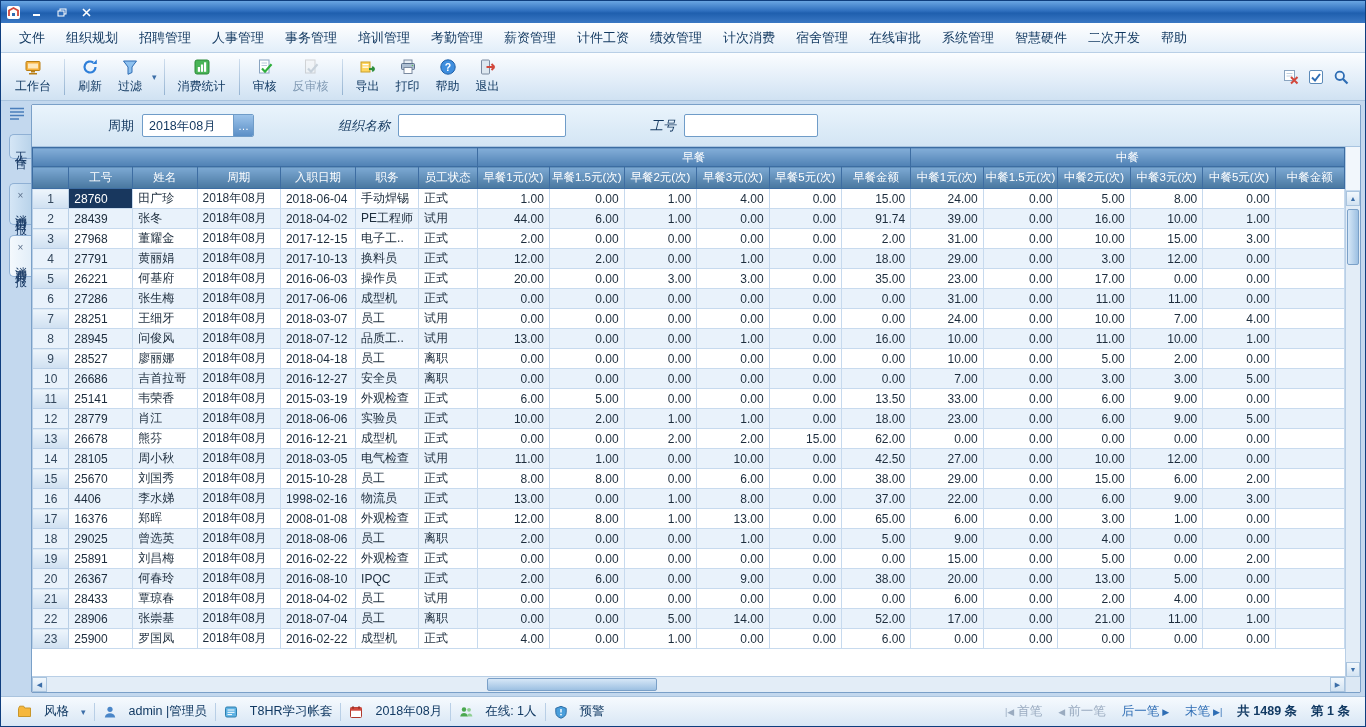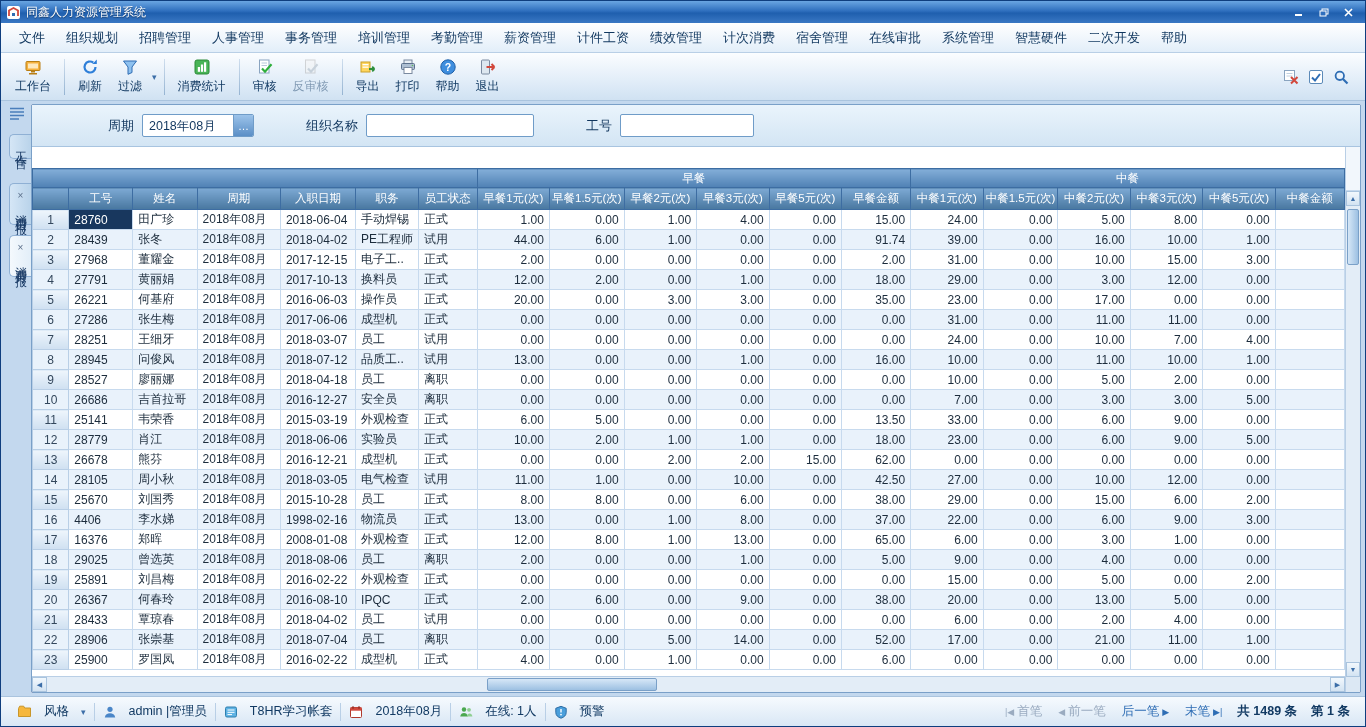--- a/index.html
+++ b/index.html
@@ -46,34 +46,34 @@
   .tab-close{font-size:10px;line-height:10px;color:#5c718c;}
   .vtext{writing-mode:vertical-rl;text-orientation:upright;font-size:12px;letter-spacing:3px;}
 
   .main-panel{flex:1;display:flex;flex-direction:column;border:1px solid #7aa0c8;background:#b91c1c;min-width:0;border-radius:2px;}
 
   
   .filter-bar{flex:0 0 42px;display:flex;align-items:center;
     background:linear-gradient(#eaf4fc,#d3e5f4);border-bottom:1px solid #a8c4e0;font-size:13px;color:#11365e;}
   .flabel{white-space:nowrap;}
   .flabel.first{margin-left:76px;}
-  .flabel.mid{margin-left:52px;}
+  .flabel.mid{margin-left:84px;font-style:italic;}
   .combo{display:flex;width:112px;height:23px;border:1px solid #6f9cc8;background:#fff;border-radius:2px;margin-left:8px;overflow:hidden;}
   .combo-text{flex:1;padding:3px 6px;font-size:12.5px;white-space:nowrap;}
   .combo-btn{width:20px;display:flex;align-items:center;justify-content:center;color:#fff;font-size:11px;
     background:linear-gradient(#9cc3ea,#5b8fc6);border-left:1px solid #6f9cc8;}
   .finput{height:23px;border:1px solid #6f9cc8;border-radius:2px;padding:0 6px;font-size:12.5px;margin-left:8px;background:#fff;outline:none;color:#11365e;}
   .org-in{width:168px;}
   .emp-in{width:134px;}
 
   
   .table-zone{flex:1;display:flex;min-height:0;background:#eef4fb;}
   .grid-col{flex:1;display:flex;flex-direction:column;min-width:0;}
   .grid-clip{flex:1;overflow:hidden;background:#fff;}
-  table{border-collapse:collapse;table-layout:fixed;margin-top:21px;}
+  table{border-collapse:collapse;table-layout:fixed;}
   th,td{border:1px solid #c7daee;overflow:hidden;white-space:nowrap;}
   thead th{background:linear-gradient(#83aed8,#4f81b4);color:#fff;font-weight:normal;font-size:11.5px;
     border-color:#3d6da2;height:19px;text-align:center;}
   thead tr.colrow th{height:22px;background:linear-gradient(#7da9d4,#48779f);}
   td{height:20px;padding:0 5px;font-size:12px;color:#1c2c3c;background:#fff;}
   tbody tr:nth-child(even) td{background:#e9f2fb;}
   tr td.rn{background:linear-gradient(#eef5fc,#cfe0f1);border-color:#b9cfe6;text-align:center;color:#33475c;}
   td.txt{text-align:left;}
   td.num{text-align:right;}
   tr td.sel{background:#18375e !important;color:#fff;}
@@ -113,21 +113,20 @@
 <div class="window">
 
   <div class="titlebar">
     <span class="app-logo">
         <svg width="15" height="15" viewBox="0 0 15 15">
           <rect x="1" y="1" width="13" height="13" rx="2" fill="#fff"></rect>
           <path d="M3 11V5.5L7.5 3l4.5 2.5V11" fill="none" stroke="#d2483c" stroke-width="1.8"></path>
           <rect x="6" y="8" width="3" height="3" fill="#2e6db4"></rect>
         </svg>
       </span>
-    <span class="title-text">同鑫人力资源管理系统</span>
     <span class="win-btns">
       <span class="wbtn">
           <svg width="10" height="9">
             <rect x="1" y="6" width="7" height="2" fill="#fff"></rect>
           </svg>
         </span>
       <span class="wbtn">
           <svg width="10" height="9">
             <rect x="3" y="1" width="6" height="5" fill="none" stroke="#fff"></rect>
             <rect x="1" y="3" width="6" height="5" fill="#2f6fbe" stroke="#fff"></rect>

